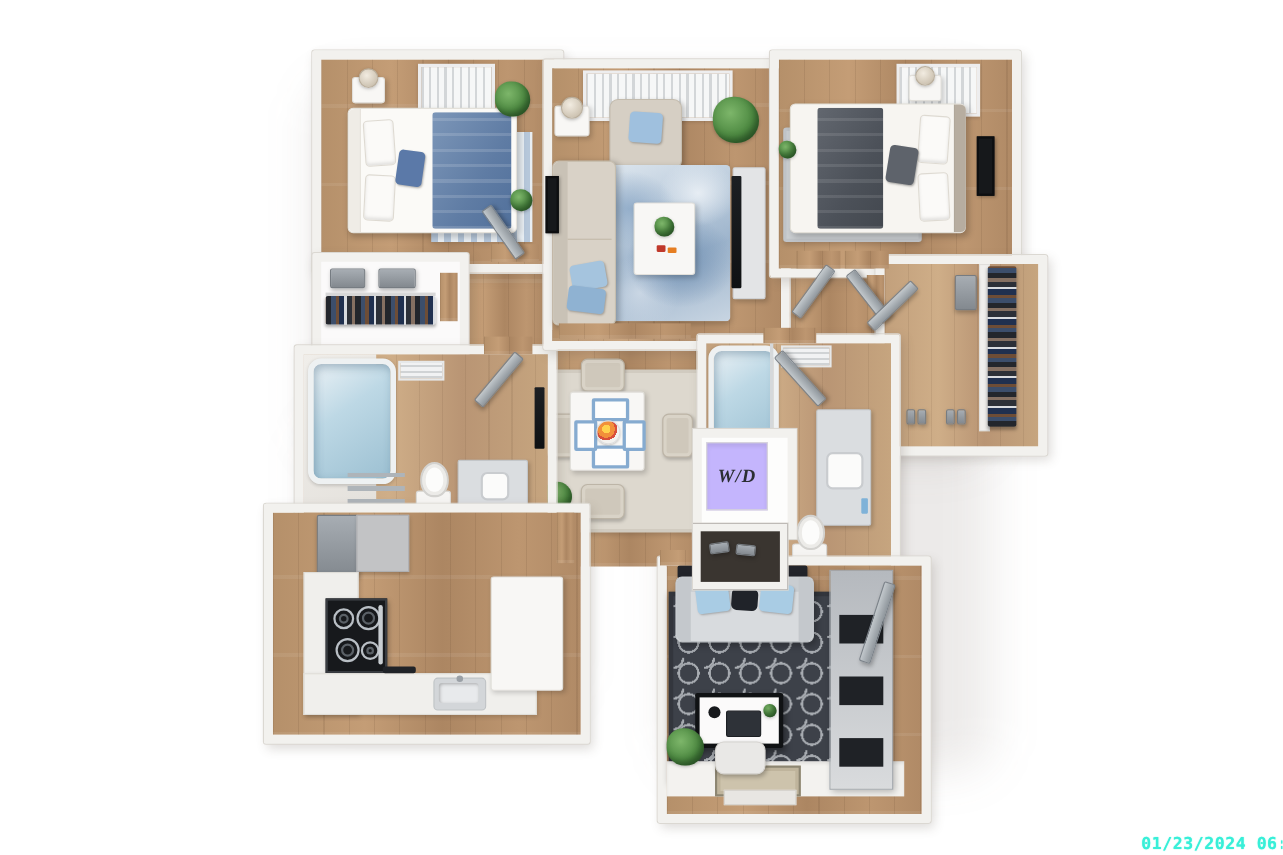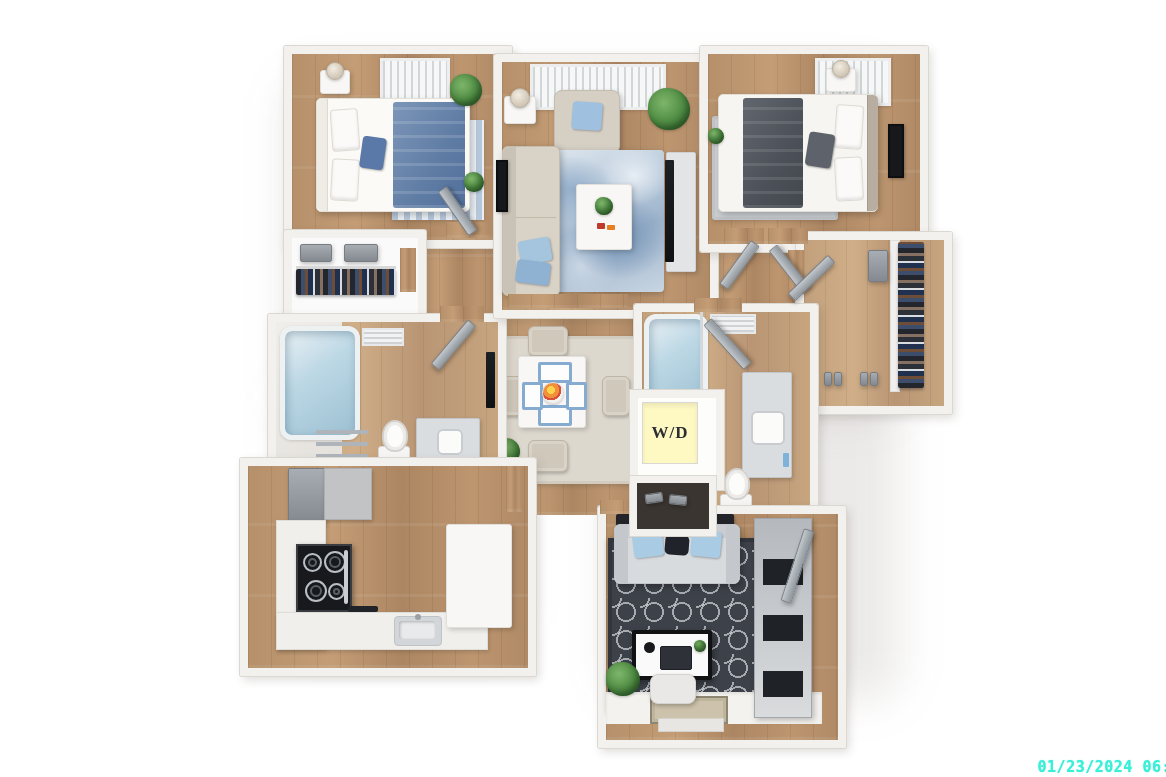--- a/index.html
+++ b/index.html
@@ -188,21 +188,21 @@
     <div class="abs vent" style="left:68px;top:2px;width:42px;height:16px;"></div>
     <div class="abs vanity" style="left:100px;top:60px;width:48px;height:104px;">
       <div class="abs sink" style="left:8px;top:38px;width:30px;height:30px;"></div>
       <div class="abs" style="left:40px;top:80px;width:6px;height:14px;background:#7fb2d8;border-radius:1px;"></div>
     </div>
     <div class="abs toilet-tank" style="left:78px;top:182px;width:30px;height:13px;"></div>
     <div class="abs toilet-bowl" style="left:82px;top:156px;width:22px;height:28px;"></div>
   </div>
 
   <div class="abs" style="left:630px;top:390px;width:78px;height:84px;background:#fdfdfc;border:8px solid #f2f1ee;box-shadow:0 0 0 1px #dbd8d2;z-index:5;">
-    <div class="abs" style="left:4px;top:4px;width:54px;height:60px;background:#fef9c3;border:1px solid #d9d8d5;box-shadow:inset 0 3px 4px rgba(0,0,0,.08);">
+    <div class="abs" style="left:4px;top:4px;width:54px;height:60px;background:#c4b5fd;border:1px solid #d9d8d5;box-shadow:inset 0 3px 4px rgba(0,0,0,.08);font-style:italic;">
       <div class="wd-text">W/D</div>
     </div>
   </div>
 
   <div class="abs" style="left:630px;top:476px;width:72px;height:46px;background:#3a3530;border:7px solid #f2f1ee;box-shadow:0 0 0 1px #dbd8d2;z-index:5;">
     <div class="abs gray-box" style="left:8px;top:10px;width:16px;height:8px;transform:rotate(-8deg);"></div>
     <div class="abs gray-box" style="left:32px;top:12px;width:16px;height:8px;transform:rotate(6deg);"></div>
   </div>
 
   <div class="room wood" style="left:240px;top:458px;width:280px;height:202px;z-index:2;">

